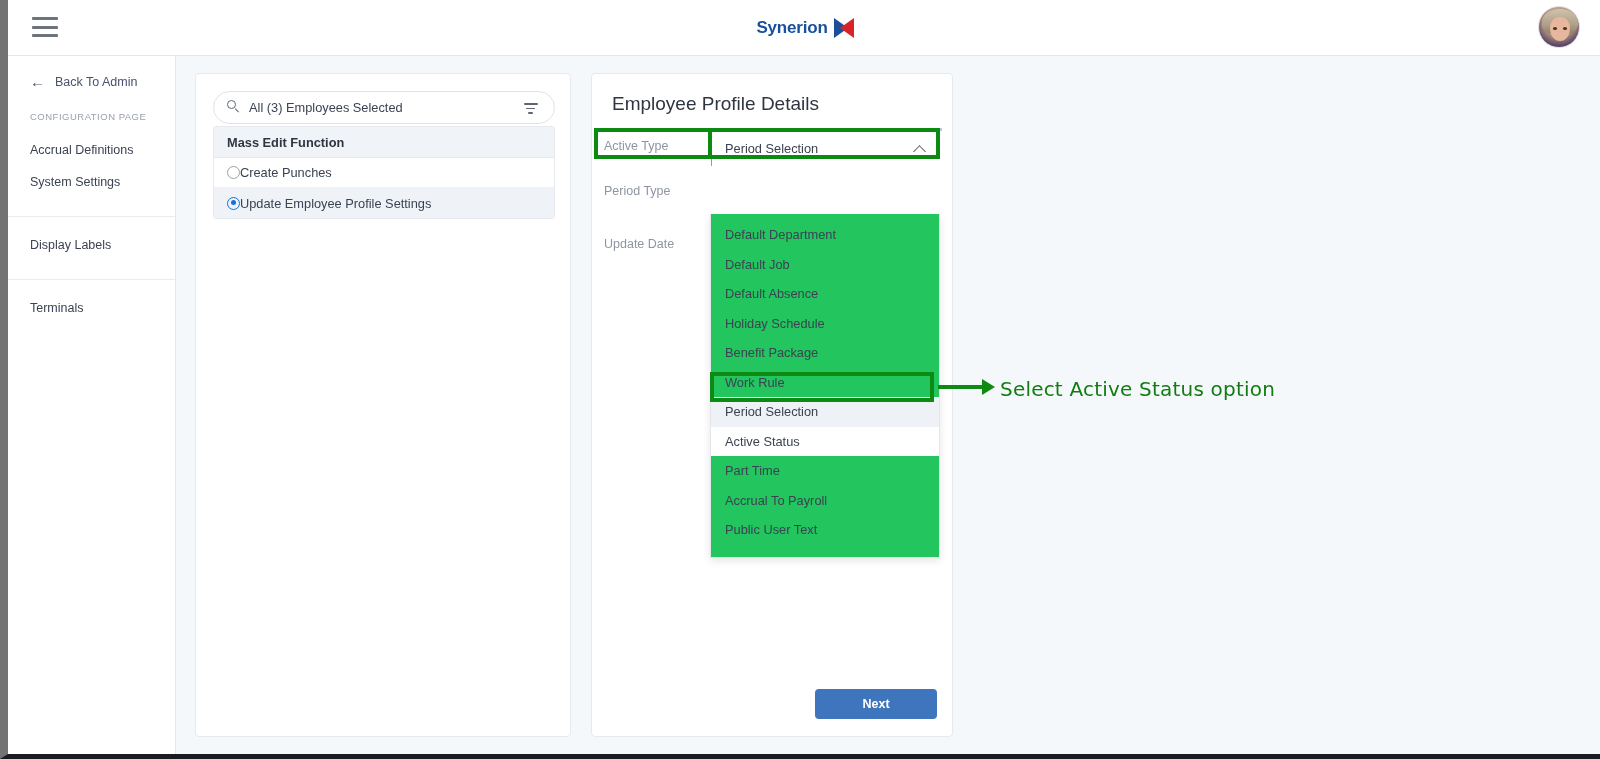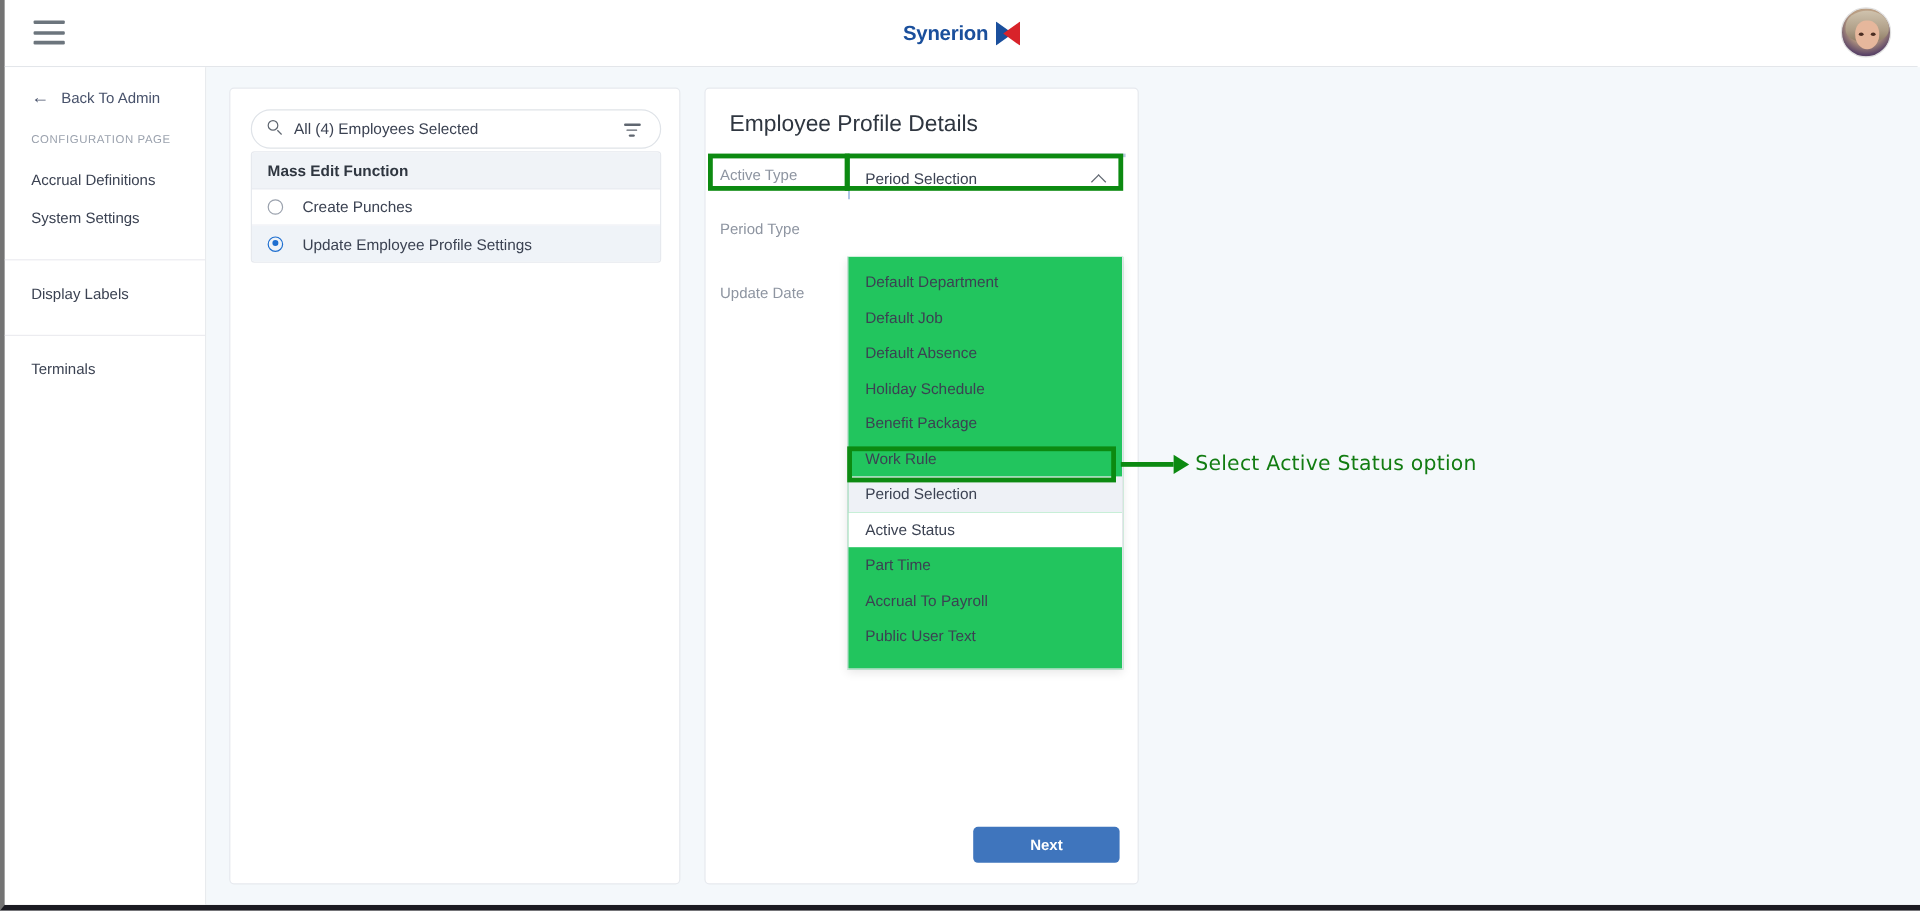--- a/index.html
+++ b/index.html
@@ -10,21 +10,21 @@
     overflow: hidden;
     font-family: "Liberation Sans", sans-serif;
     background: #ffffff;
   }
 
   #app {
     position: relative;
     width: 1600px;
     height: 759px;
     background: #ffffff;
-    border-left: 4px solid #737373;
+    border-left: 8px solid #737373;
     border-bottom: 5px solid #1b1b22;
   }
 
   
   .header {
     position: absolute;
     left: 0; top: 0;
     width: 1594px;
     height: 56px;
     background: #ffffff;
@@ -254,21 +254,21 @@
     font-size: 12.8px;
     font-weight: bold;
     color: #2f3640;
     border-bottom: 1px solid #e6e9ee;
   }
   .radio-row {
     height: 30px;
     display: flex;
     align-items: center;
     padding-left: 13px;
-    gap: 16px;
+    gap: 0;
     font-size: 12.8px;
     color: #3b4252;
     cursor: pointer;
     background: #ffffff;
     border-bottom: 1px solid #eef1f5;
   }
   .radio-row.selected { background: #eff3f8; border-bottom: none; }
   .radio {
     width: 13px; height: 13px;
     border-radius: 50%;
@@ -406,21 +406,21 @@
     position: absolute;
     right: -13px; top: -6px;
     width: 0; height: 0;
     border-left: 13px solid #0c8a11;
     border-top: 8px solid transparent;
     border-bottom: 8px solid transparent;
   }
   .ann-text {
     position: absolute;
     left: 992px; top: 377px;
-    font-size: 17px;
+    font-size: 20px;
     color: #127c12;
     font-family: "DejaVu Sans", sans-serif;
     letter-spacing: 0.2px;
     z-index: 60;
     white-space: nowrap;
   }
 </style>
 </head>
 <body>
 
@@ -469,21 +469,21 @@
   </div>
 
   <div class="content">
 
     <div class="panel panel-left">
       <div class="searchbox">
         <span class="search-icon">
           <span class="ring"></span>
             <span class="stem"></span>
         </span>
-        <span class="search-text" title="Search employees">All (4) Employees Selected</span>
+        <span class="search-text" title="Search employees">All (3) Employees Selected</span>
         <span class="filter-icon">
           <i></i>
             <i></i>
             <i></i>
         </span>
       </div>
 
       <div class="list-card">
         <div class="list-head">Mass Edit Function</div>
         <div class="radio-row">

